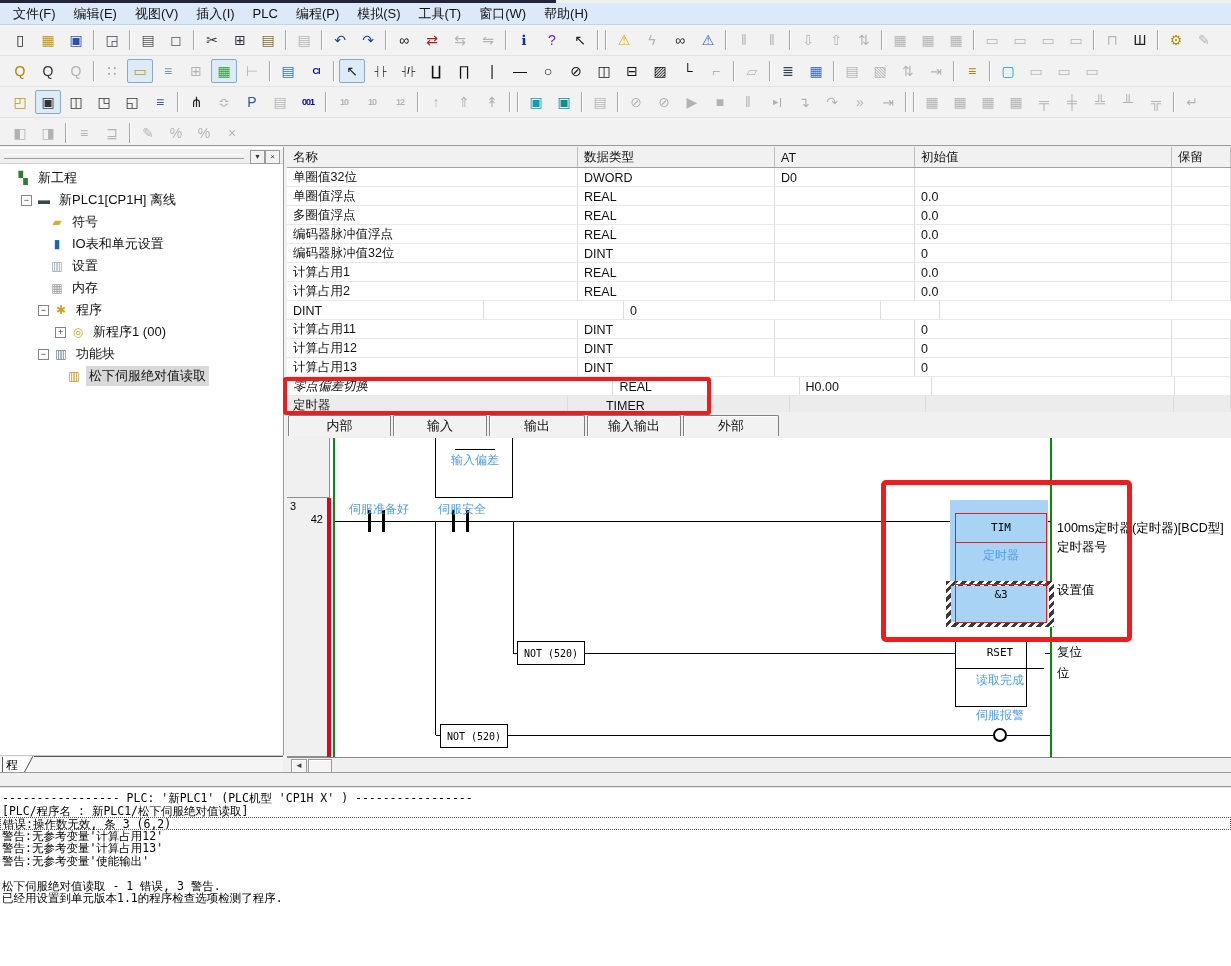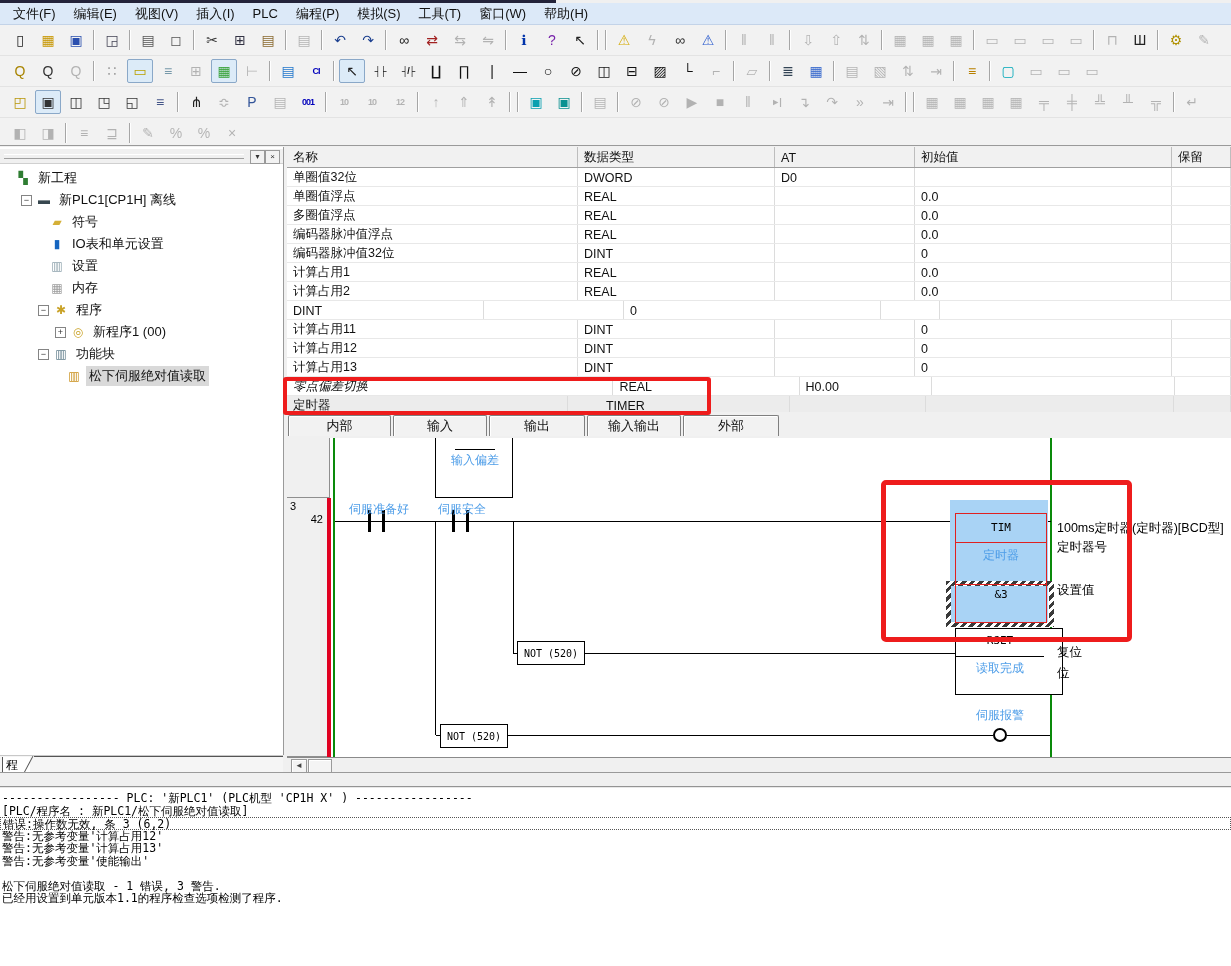--- a/index.html
+++ b/index.html
@@ -708,21 +708,21 @@
     <div class="cbar" style="left:179px;top:72px;height:22px;"></div>
     <div class="bluelabel" style="left:132px;top:63px;width:86px;">伺服安全</div>
 
     <div class="vl" style="left:148px;top:83px;height:214px;"></div>
     <div class="vl" style="left:226px;top:83px;height:132px;"></div>
 
     <div class="hl" style="left:226px;top:215px;width:4px;"></div>
     <div class="lbox monofont" style="left:230px;top:203px;width:68px;height:24px;font-size:10px;display:flex;align-items:center;justify-content:center;">NOT (520)</div>
     <div class="hl" style="left:298px;top:215px;width:370px;"></div>
     <div class="hl" style="left:758px;top:215px;width:5px;"></div>
-    <div class="lbox" style="left:668px;top:190px;width:108px;height:67px;">
+    <div class="lbox" style="left:668px;top:202px;width:72px;height:67px;">
       <div class="abs monofont" style="left:0;top:5px;width:88px;text-align:center;font-size:11px;">RSET</div>
       <div class="abs" style="left:0;top:27px;width:88px;height:1px;background:#000;"></div>
       <div class="bluelabel" style="left:0;top:31px;width:88px;">读取完成</div>
     </div>
 
     <div class="hl" style="left:149px;top:297px;width:4px;"></div>
     <div class="lbox monofont" style="left:153px;top:286px;width:68px;height:24px;font-size:10px;display:flex;align-items:center;justify-content:center;">NOT (520)</div>
     <div class="hl" style="left:221px;top:297px;width:485px;"></div>
     <div class="bluelabel" style="left:673px;top:269px;width:80px;">伺服报警</div>
     <div class="coil" style="left:706px;top:290px;"></div>

